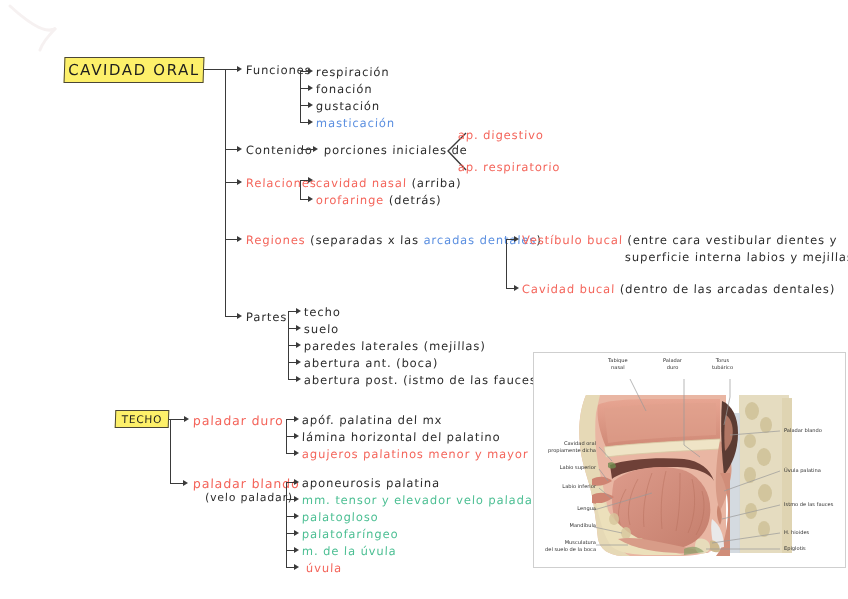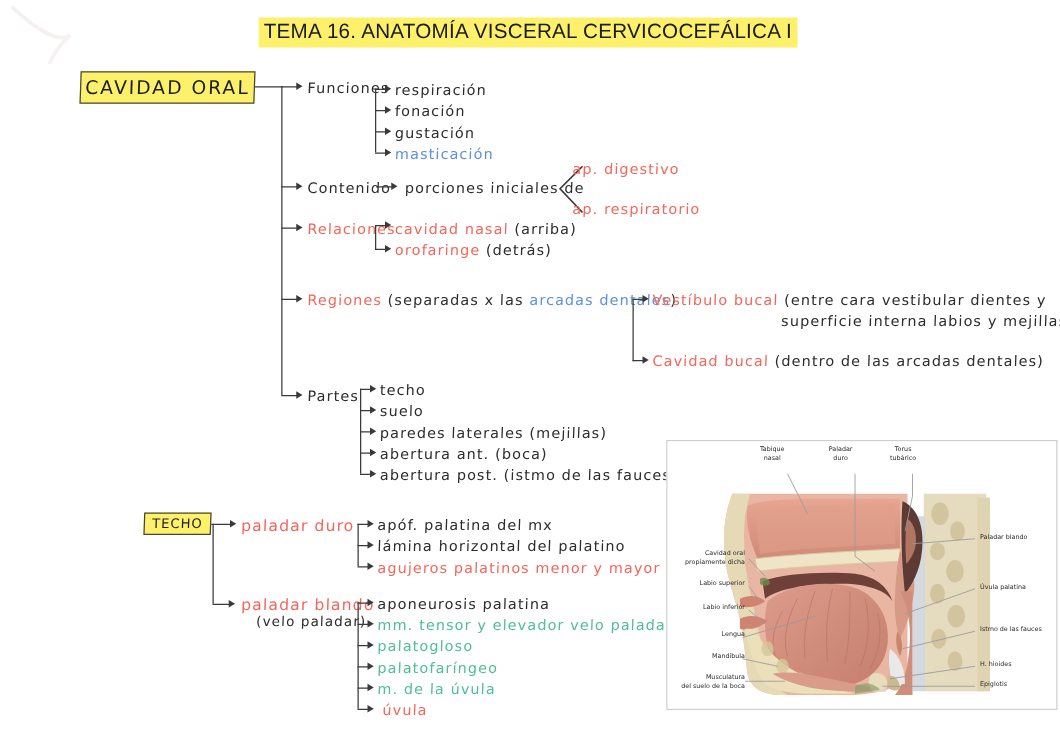--- a/index.html
+++ b/index.html
@@ -113,21 +113,20 @@
 </style>
 </head>
 <body>
 
 <div id="page">
 
   <svg class="abs" id="pencil-curve" width="80" height="56">
     <path d="M6,4 C30,26 44,32 52,26 C44,34 38,42 36,48" fill="none" stroke="#efe6e6" stroke-width="3" stroke-linecap="round"></path>
   </svg>
 
-  <div class="abs" id="title">TEMA 16. ANATOMÍA VISCERAL CERVICOCEFÁLICA I</div>
 
   <div class="abs ybox" id="box-cavidad-oral">
     <span>CAVIDAD ORAL</span>
   </div>
 
   <div class="abs line hline" style="left:204px; top:69px; width:22px;"></div>
   <div class="abs line vline" style="left:225px; top:69px; height:247px;"></div>
 
   <div class="abs line hline" style="left:225px; top:69px; width:13px;"></div>
   <div class="abs arrow" style="left:237px; top:65.8px;"></div>

